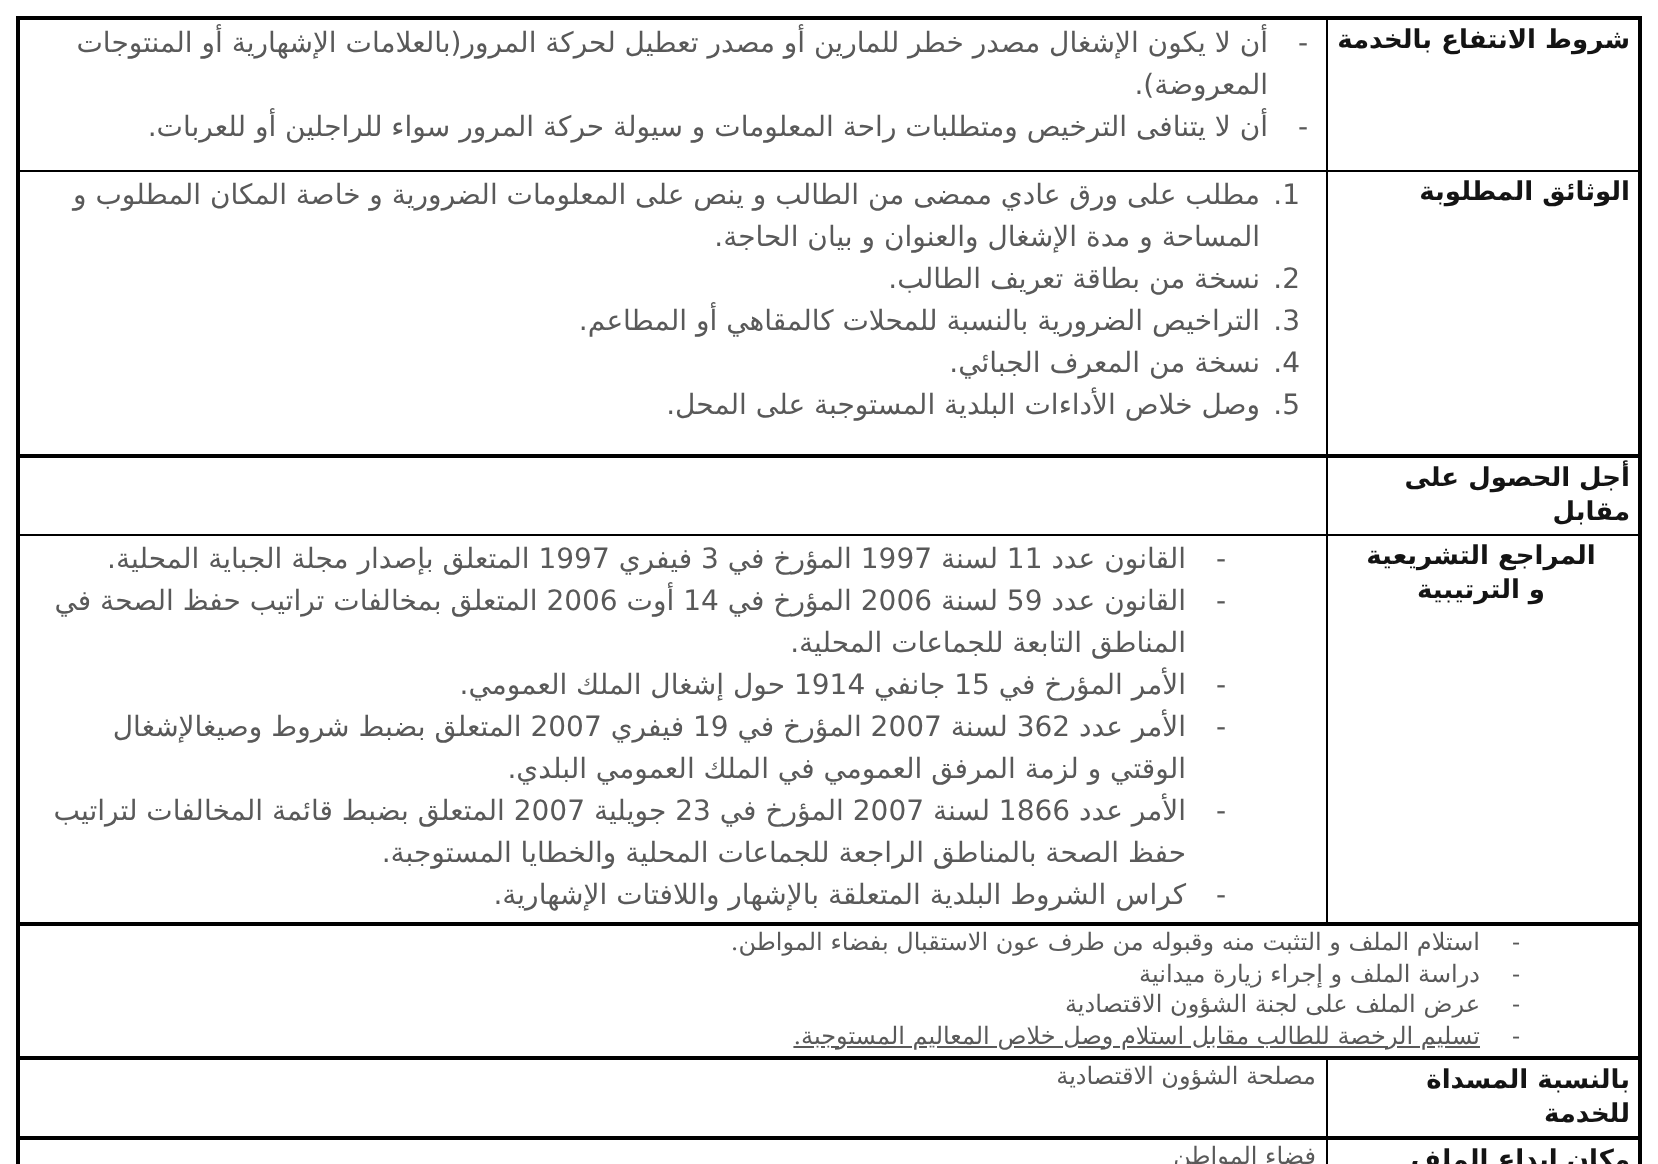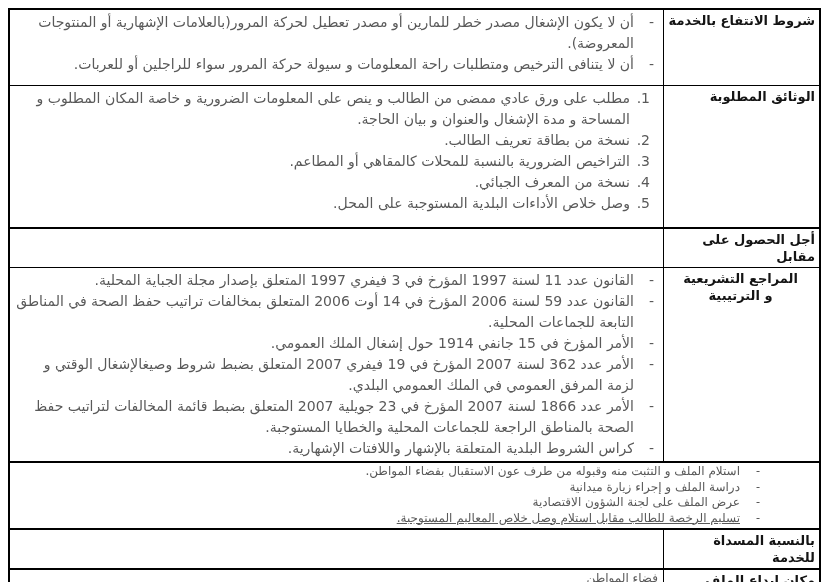--- a/index.html
+++ b/index.html
@@ -42,21 +42,21 @@
   .hcell {
     order: 0;
     padding: 2px 4px 2px 2px;
     font-weight: bold;
     font-size: 13px;
     line-height: 17px;
     color: #141414;
     text-align: right;
     white-space: pre-line;
   }
-  .hcell.center { text-align: center; }
+  .hcell.center { text-align: center; margin-left: 41px; }
 
   .ccell {
     flex: 1 1 auto;
     box-sizing: border-box;
     padding: 2px 5px 2px 4px;
     color: #595959;
     font-size: 14px;
     line-height: 21px;
     text-align: right;
     overflow: hidden;
@@ -200,20 +200,21 @@
           <div class="li">
             <span class="marker">-</span>
             <span class="txt underlined">تسليم الرخصة للطالب مقابل استلام وصل خلاص المعاليم المستوجبة.</span>
           </div>
         </div>
       </div>
     </div>
 
     <div class="row row-department small-serif thick">
       <div class="hcell">بالنسبة المسداة للخدمة</div>
+      <div class="ccell">مصلحة الشؤون الاقتصادية</div>
     </div>
 
     <div class="row row-deposit small-serif thick">
       <div class="hcell">مكان إيداع الملف</div>
       <div class="ccell">فضاء المواطن</div>
     </div>
 
   </div>
 </div>
 

